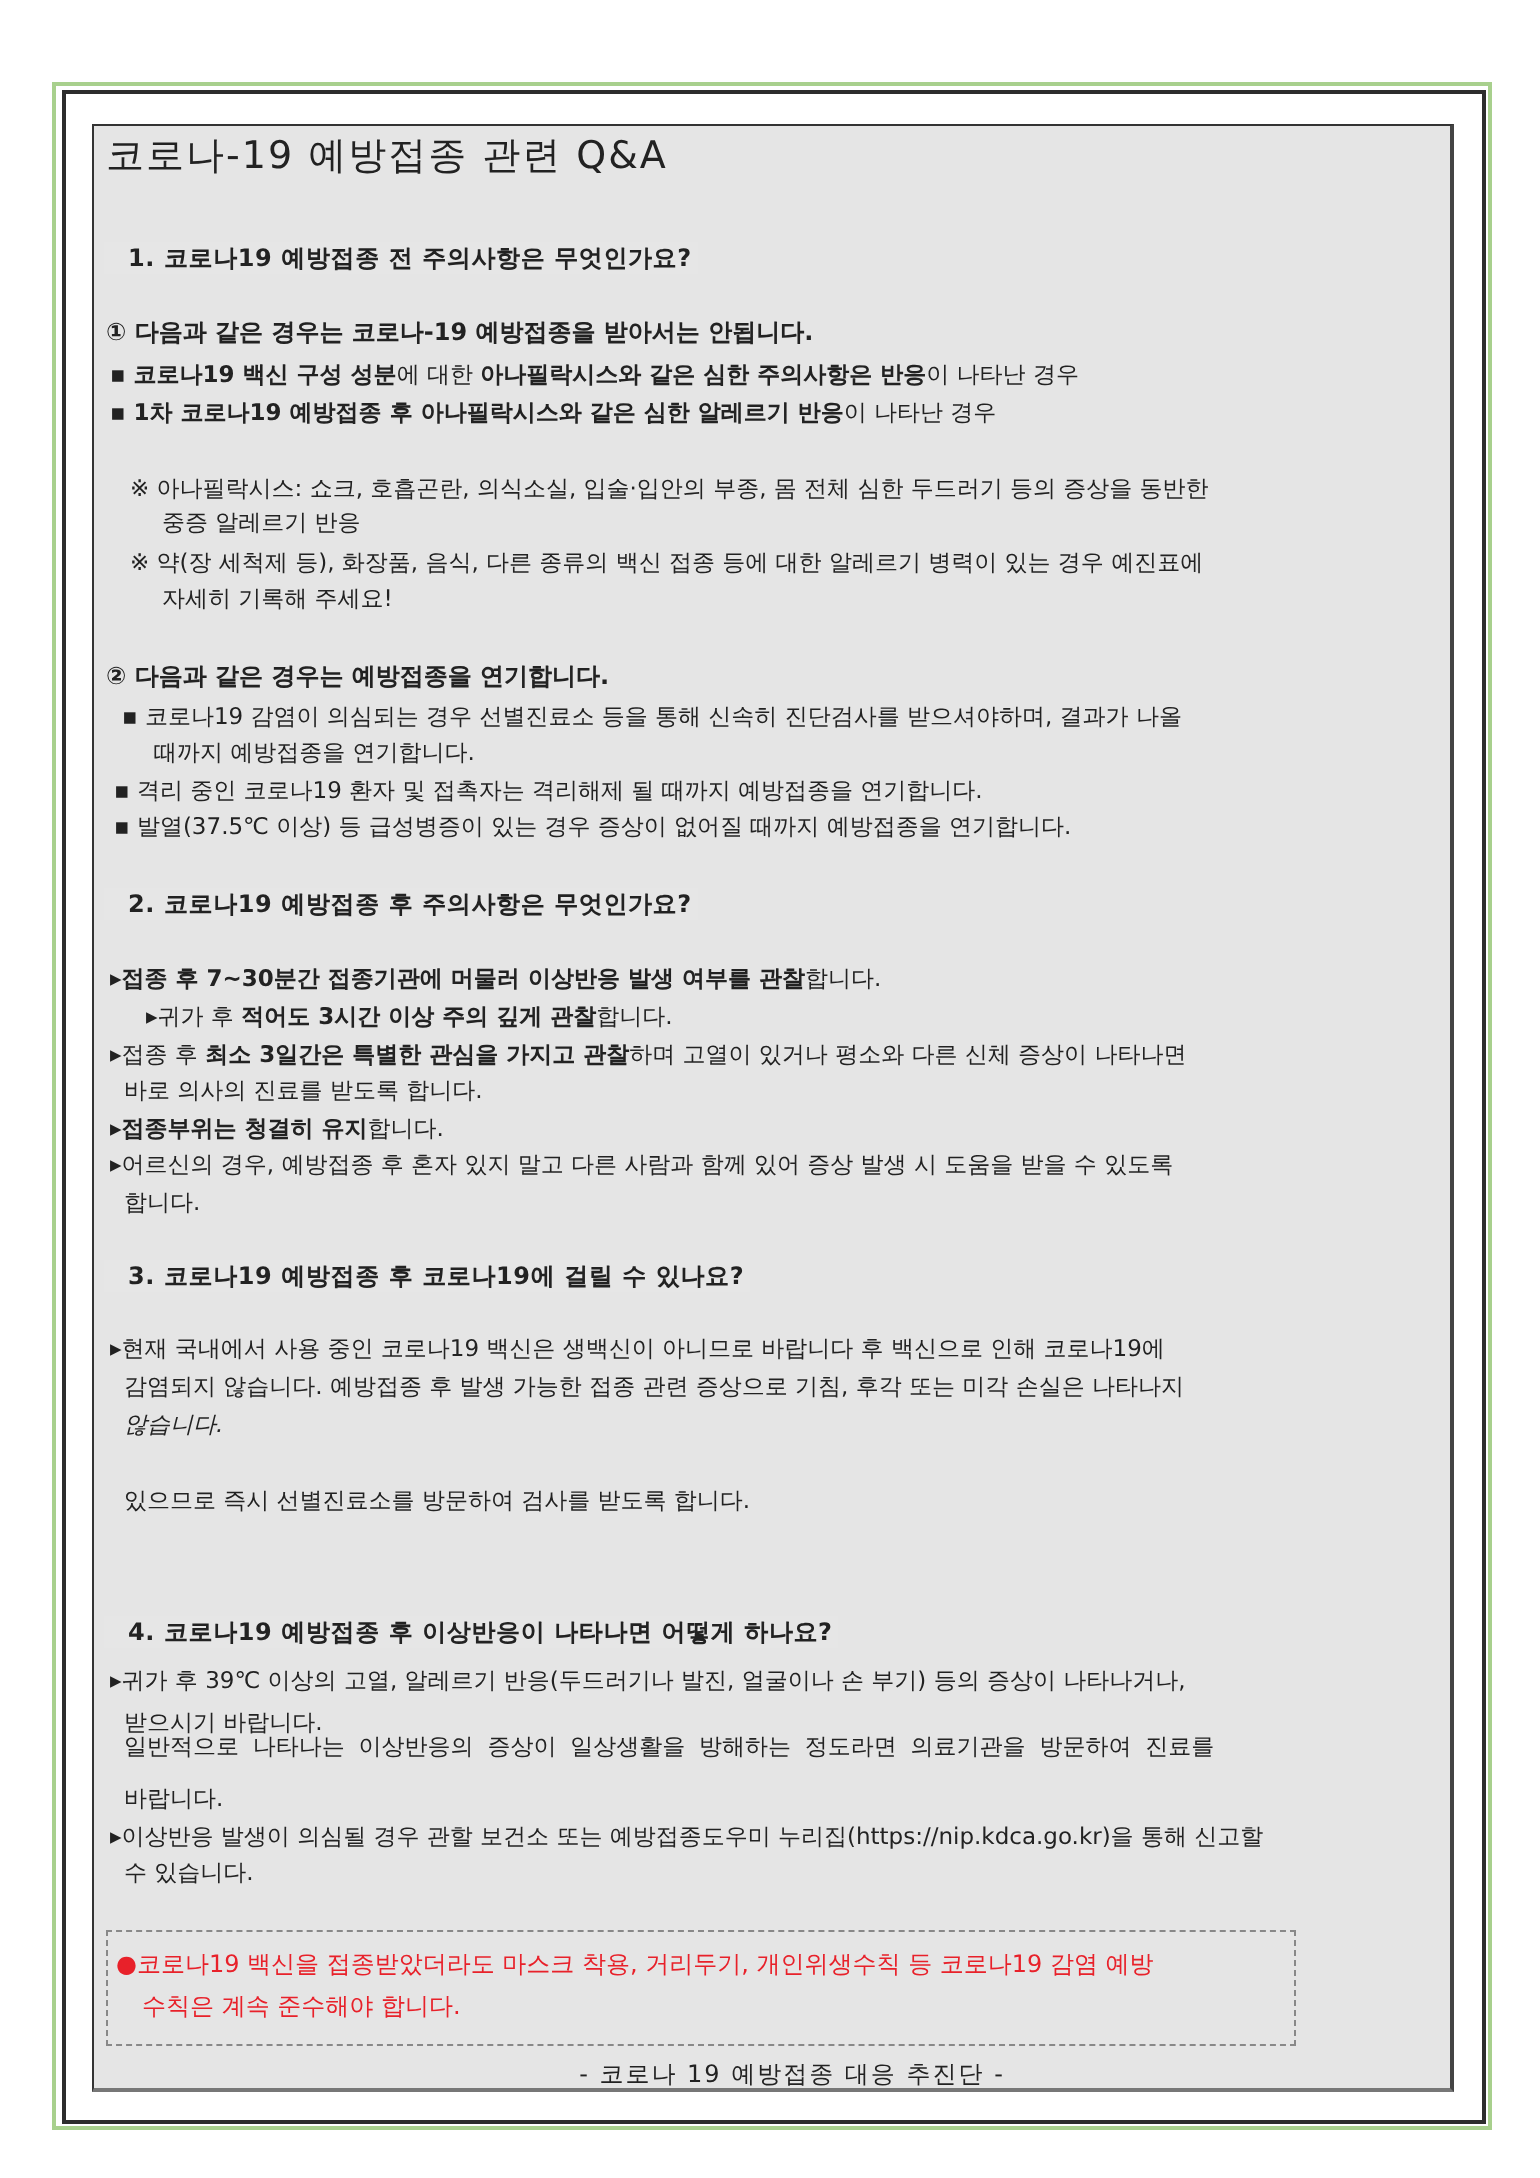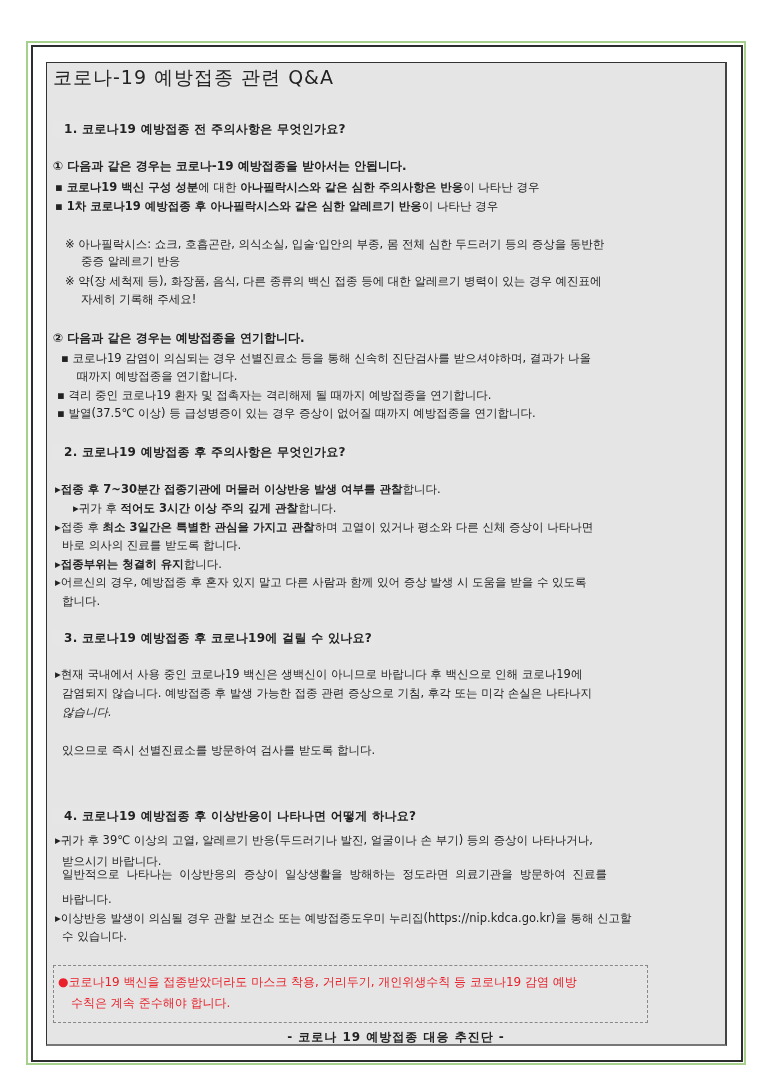--- a/index.html
+++ b/index.html
@@ -15,21 +15,21 @@
   .title { position:absolute; left:6px; top:2px; font-size:19px; letter-spacing:1px; color:#222; }
   .hdr { position:absolute; left:5px; font-size:12px; font-weight:bold; background:#e6e6e6;
          padding:0 3px 0 12px; line-height:16px; color:#222; letter-spacing:0.3px; }
   .line { position:absolute; font-size:11.5px; line-height:15px; color:#222; white-space:nowrap; }
   .b { font-weight:bold; }
   .sub { font-weight:bold; font-size:12px; }
   .note { position:absolute; left:6px; top:902px; width:595px; height:58px;
           border:1px dashed #888; box-sizing:border-box; }
   .note .line { color:#e8212a; font-size:12px; }
   .footer { position:absolute; left:0; right:0; top:966px; text-align:center;
-            font-size:12px; font-weight:bold; color:#222; letter-spacing:1px;margin-left:20px; }
+            font-size:12px; font-weight:normal; color:#222; letter-spacing:1px;margin-left:20px; }
 </style>
 </head>
 <body>
 
 <div class="frame-outer"></div>
 <div class="frame-inner"></div>
 
 <div class="content">
   <div class="title">코로나-19 예방접종 관련 Q&amp;A</div>
 

